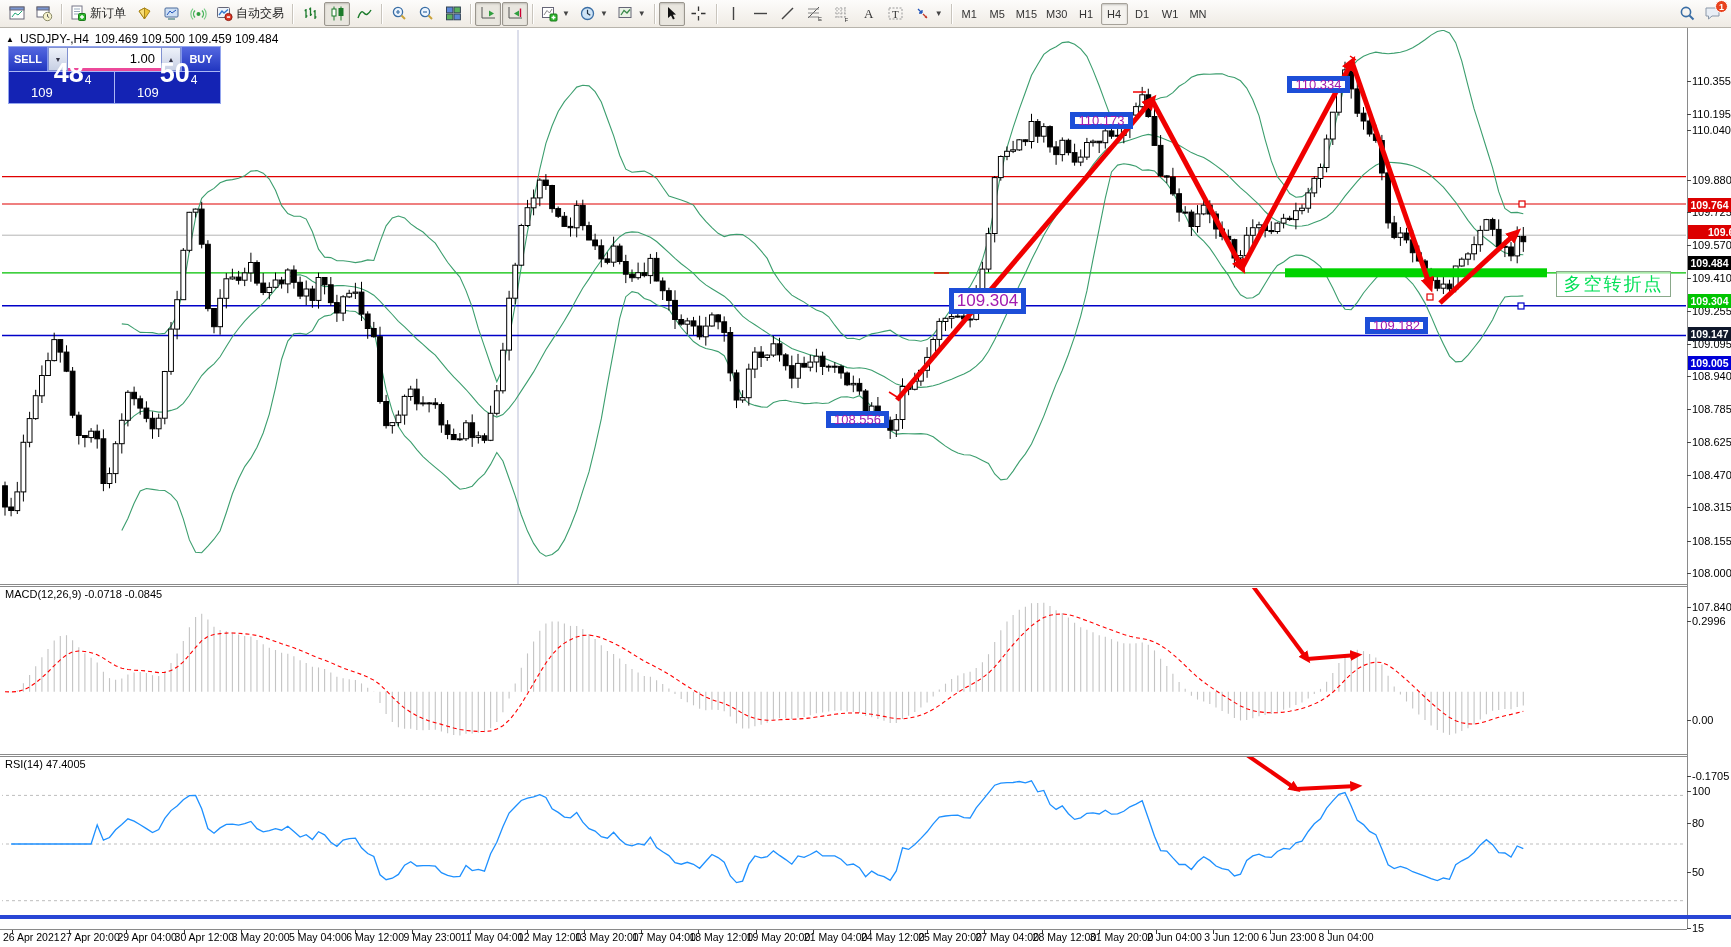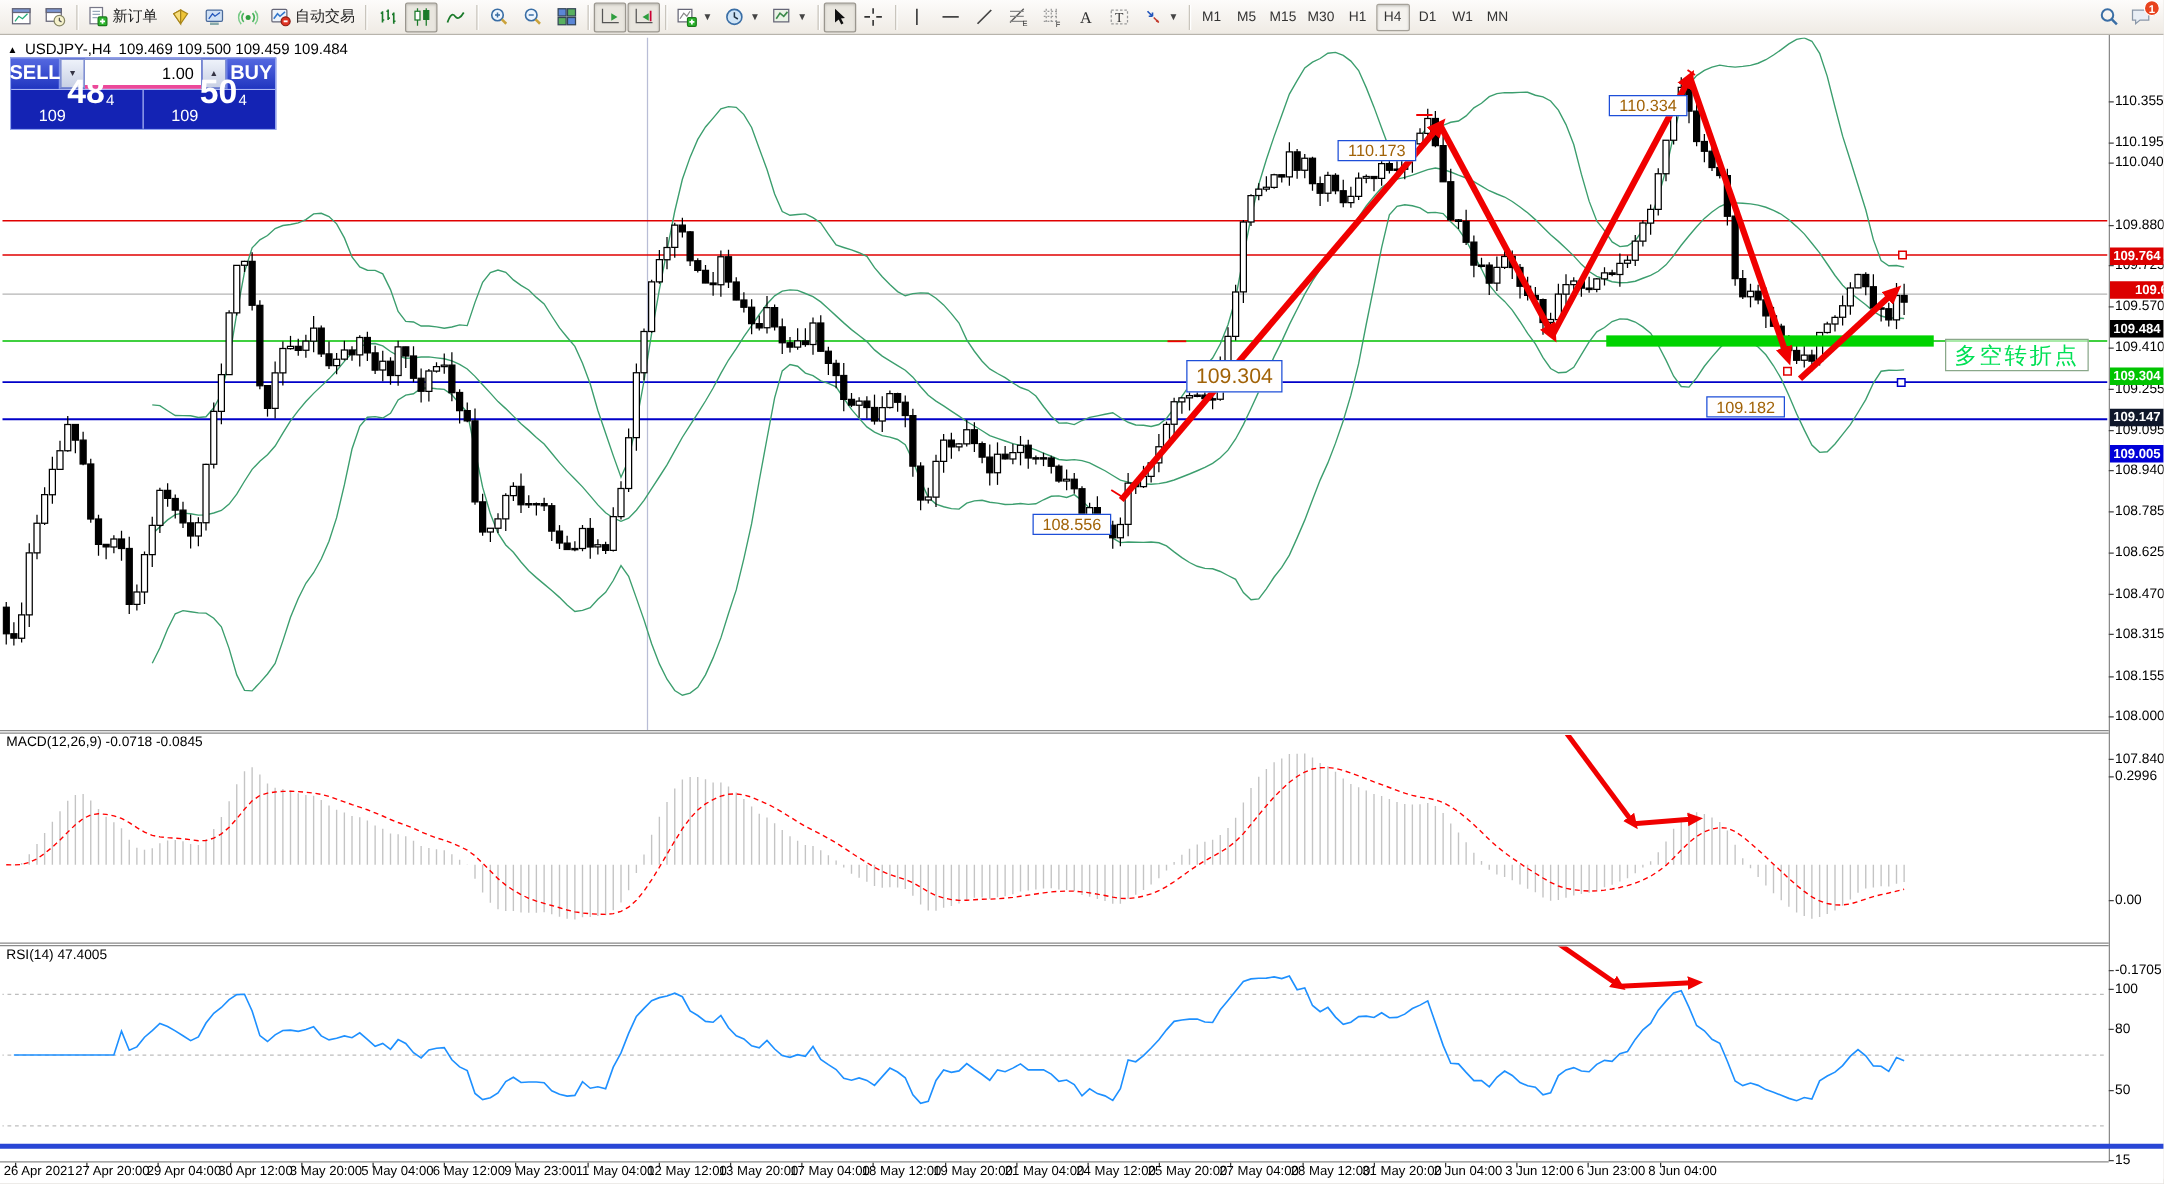--- a/index.html
+++ b/index.html
@@ -30,34 +30,34 @@
   #chart-svg{position:absolute;left:0;top:0;}
   .paneSplit{position:absolute;left:0;width:1687px;height:3px;border-top:1px solid #8a8a8a;
      border-bottom:1px solid #8a8a8a;background:#fff;}
   #axis-sep{position:absolute;left:1687px;top:0;width:1px;height:901px;background:#8a8a8a;}
   
   .tick{position:absolute;left:1692px;font-size:11px;color:#000;white-space:nowrap;}
   .tick::before{content:"";position:absolute;left:-5px;top:6px;width:4px;height:1px;background:#444;}
   .badge{position:absolute;left:1688px;width:43px;height:14px;color:#fff;font-size:10.5px;
     font-weight:bold;display:flex;align-items:center;justify-content:center;letter-spacing:0;}
   
-  .redlabel{position:absolute;border:1px solid #1d4ed8;color:#a16207;background:#fffefe;
+  .redlabel{position:absolute;border:5px solid #1d4ed8;color:#a21caf;background:#fffefe;
     display:flex;align-items:center;justify-content:center;font-size:13px;}
   .cnlabel{position:absolute;border:1px solid #8aa88a;color:#00e055;background:rgba(255,255,255,.55);
     font-size:18px;letter-spacing:2px;display:flex;align-items:center;justify-content:center;}
   .paneLabel{position:absolute;left:5px;font-size:11px;color:#000;}
   
   #symbolbar{position:absolute;left:6px;top:4px;font-size:12px;color:#000;display:flex;gap:6px;align-items:center;}
   #symbolbar .tri{font-size:8px;}
   
   #tradepanel{position:absolute;left:8px;top:18px;width:213px;height:58px;background:#2236c8;
     border:1px solid #93a5ee;color:#fff;}
   #tp-top{display:flex;height:25px;border-bottom:1px solid #aab6f4;}
   .tpbtn{width:39px;background:linear-gradient(#5468e0,#2136c0);border-right:1px solid #8296ec;
-    font-size:16px;font-weight:bold;color:#fff;display:flex;align-items:center;justify-content:center;}
+    font-size:11px;font-weight:bold;color:#fff;display:flex;align-items:center;justify-content:center;}
   #tp-vol{flex:1;display:flex;background:#2236c8;}
   .spin{width:20px;background:linear-gradient(#eef2fa,#c8d0e4);border:1px solid #8090d0;color:#334;
     font-size:7px;display:flex;align-items:center;justify-content:center;}
   #vol-input{flex:1;background:#fff;color:#000;font-size:13px;display:flex;align-items:center;
     justify-content:flex-end;padding-right:6px;border-top:1px solid #8090d0;border-bottom:3px solid #ec4899;}
   #tp-bottom{display:flex;height:31px;background:#1423b4;}
   .tpprice{width:106px;display:flex;align-items:flex-end;justify-content:center;padding-bottom:1px;}
   .tpprice:first-child{border-right:1px solid #aab6f4;}
   .p-small{font-size:13px;margin-bottom:2px;}
   .p-big{font-size:27px;font-weight:bold;line-height:25px;margin:16px 1px;}

